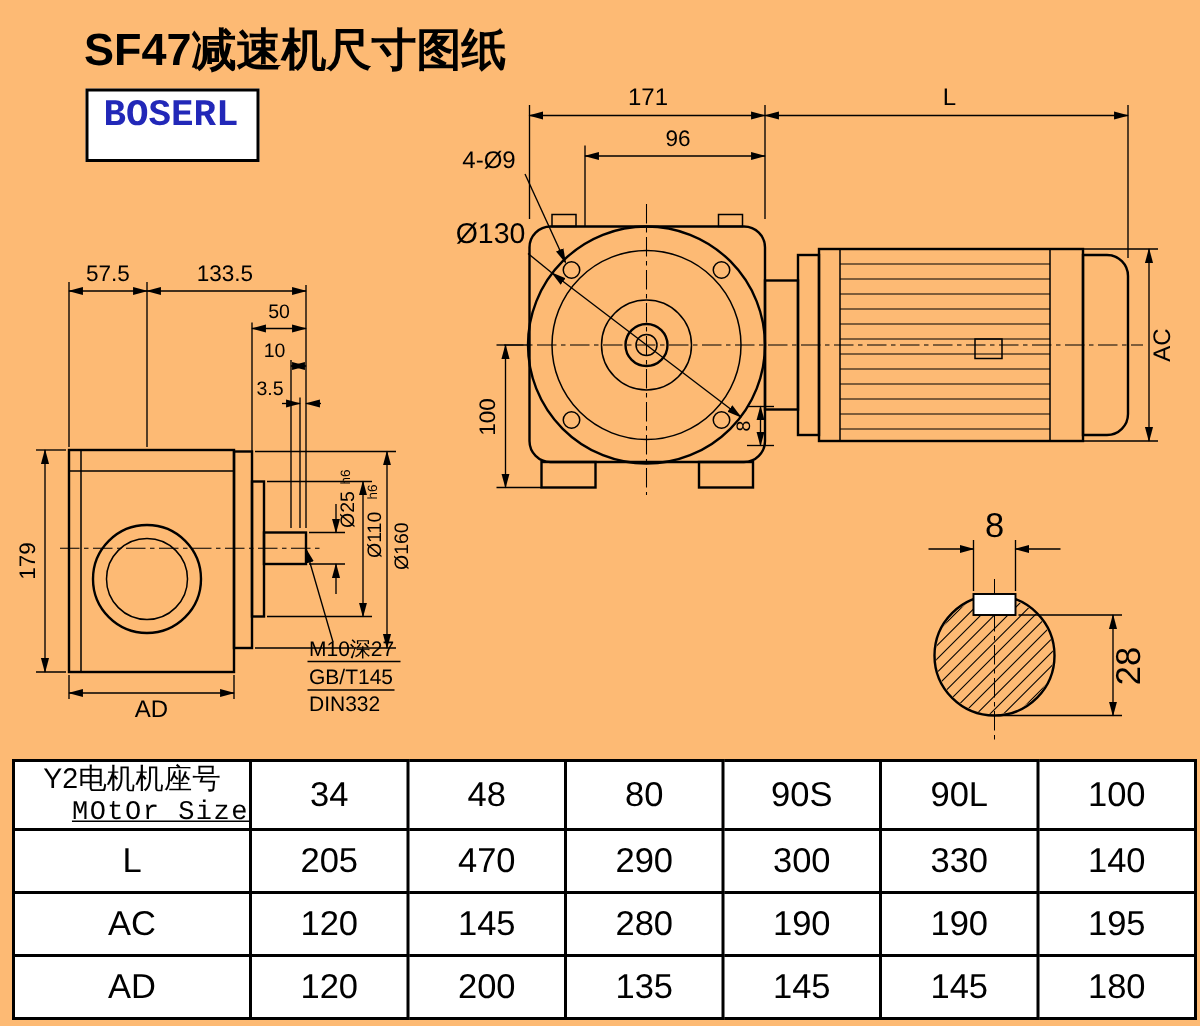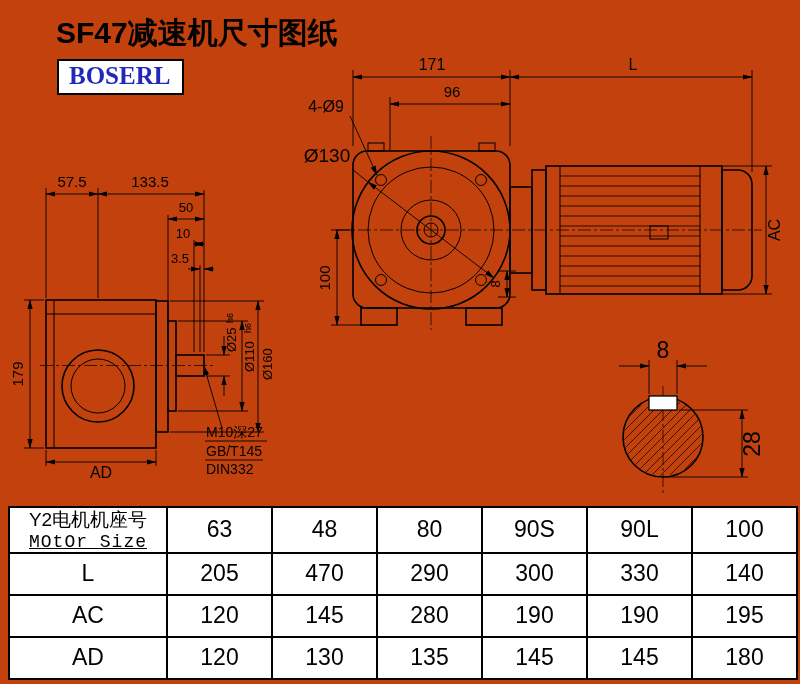--- a/index.html
+++ b/index.html
@@ -1,25 +1,25 @@
 <!DOCTYPE html>
 <html><head>
 <meta charset="utf-8">
 <style>
   html,body{margin:0;padding:0;background:#fff;}
   body{width:800px;height:684px;font-family:"Liberation Sans",sans-serif;}
-  #page{position:relative;width:800px;height:684px;background:#c2410c;overflow:hidden;}
+  #page{position:relative;width:800px;height:684px;background:#fdba74;overflow:hidden;}
   #title{position:absolute;left:56px;top:13px;font-size:30px;font-weight:bold;color:#000;white-space:nowrap;}
-  #brand{position:absolute;left:57px;top:59px;border:2px solid #000;padding:1px 12px 3px 10px;
-         font-family:Liberation Serif, serif;font-size:25px;font-weight:600;color:#2228b8;background:#fff;}
+  #brand{position:absolute;left:57px;top:59px;border:2px solid #000;padding:1px 12px 15px 10px;
+         font-family:Liberation Mono, monospace;font-size:25px;font-weight:600;color:#2228b8;background:#fff;}
   #drawing{position:absolute;left:0;top:0;}
   #spec-table{position:absolute;left:8px;top:506px;width:787px;border-collapse:collapse;table-layout:fixed;}
   #spec-table td{border:2px solid #000;text-align:center;vertical-align:middle;font-size:23px;color:#000;padding:0;background:#fff;}
   .hdr-cn{font-size:19px;line-height:1.25;}
-  .hdr-en{font-size:18px;font-family:"Liberation Mono",monospace;text-decoration:underline;letter-spacing:1px;}
+  .hdr-en{font-size:18px;font-family:"Liberation Mono",monospace;text-decoration:underline;letter-spacing:1px;text-align:right;}
   
   .ol{stroke:#000;stroke-width:1.6;fill:none}
   .o2{stroke:#000;stroke-width:1;fill:none}
   .dim{stroke:#000;stroke-width:0.9;fill:none}
   .cl{stroke:#000;stroke-width:0.7;fill:none;stroke-dasharray:13 3 3 3}
   .fin{stroke:#000;stroke-width:0.8}
   .hat{stroke:#000;stroke-width:0.7}
   text{font-family:"Liberation Sans",sans-serif;fill:#000;}
   .dt{font-size:15px;text-anchor:middle}
   .dt-s{font-size:13px;text-anchor:middle}
@@ -238,21 +238,21 @@
       <col style="width:105px">
         <col style="width:105px">
         <col style="width:105px">
     </colgroup>
     <tbody>
       <tr style="height:44px">
         <td>
           <div class="hdr-cn">Y2电机机座号</div>
           <div class="hdr-en">MOtOr Size</div>
         </td>
-        <td>63</td>
+        <td>34</td>
         <td>48</td>
         <td>80</td>
         <td>90S</td>
         <td>90L</td>
         <td>100</td>
       </tr>
       <tr style="height:42px">
         <td>L</td>
         <td>205</td>
         <td>470</td>
@@ -266,21 +266,21 @@
         <td>120</td>
         <td>145</td>
         <td>280</td>
         <td>190</td>
         <td>190</td>
         <td>195</td>
       </tr>
       <tr style="height:42px">
         <td>AD</td>
         <td>120</td>
-        <td>130</td>
+        <td>200</td>
         <td>135</td>
         <td>145</td>
         <td>145</td>
         <td>180</td>
       </tr>
     </tbody>
   </table>
 
 </div>
 

